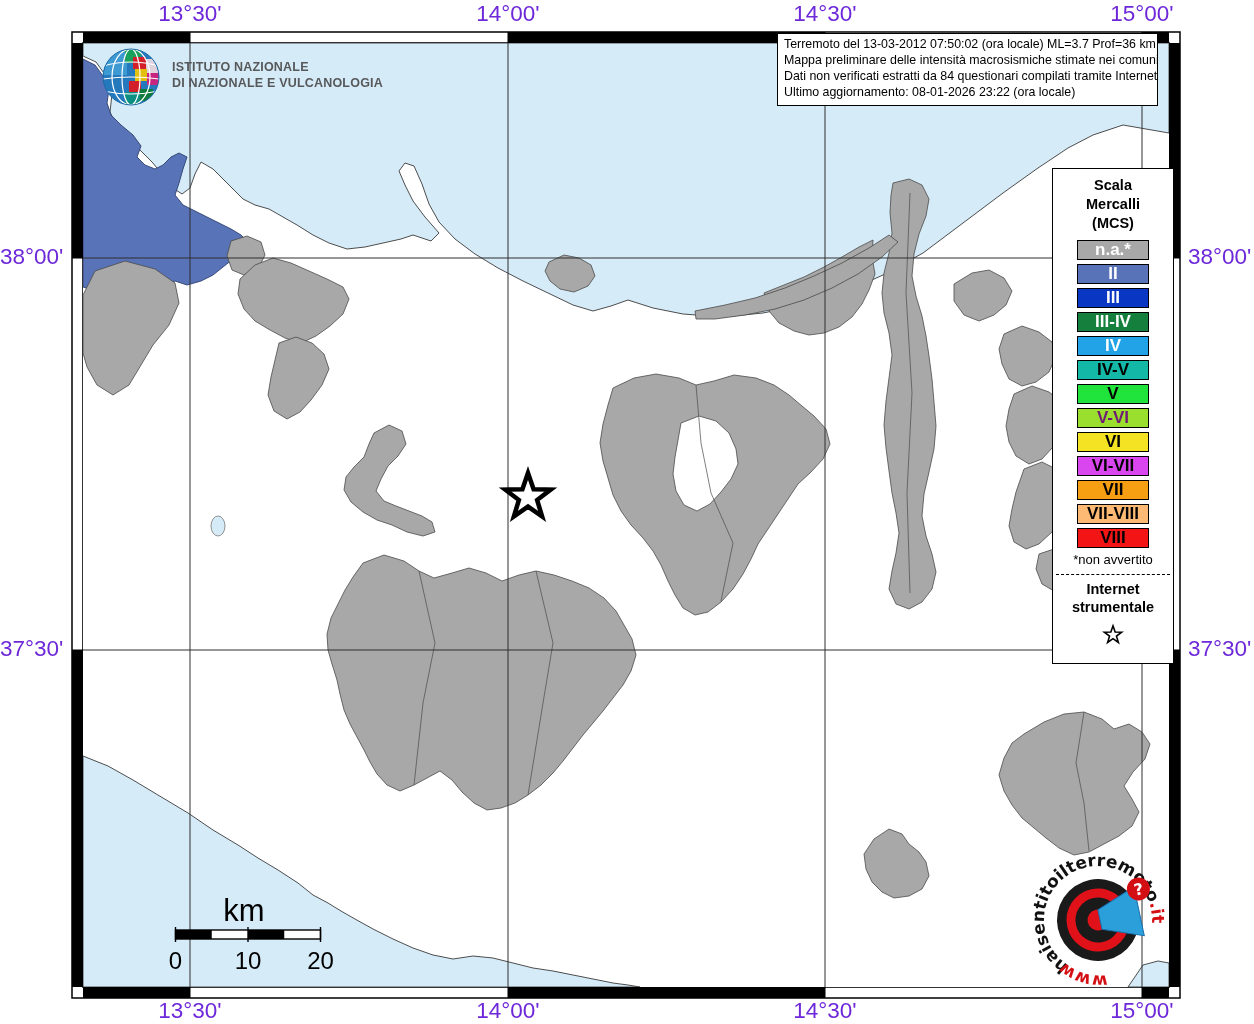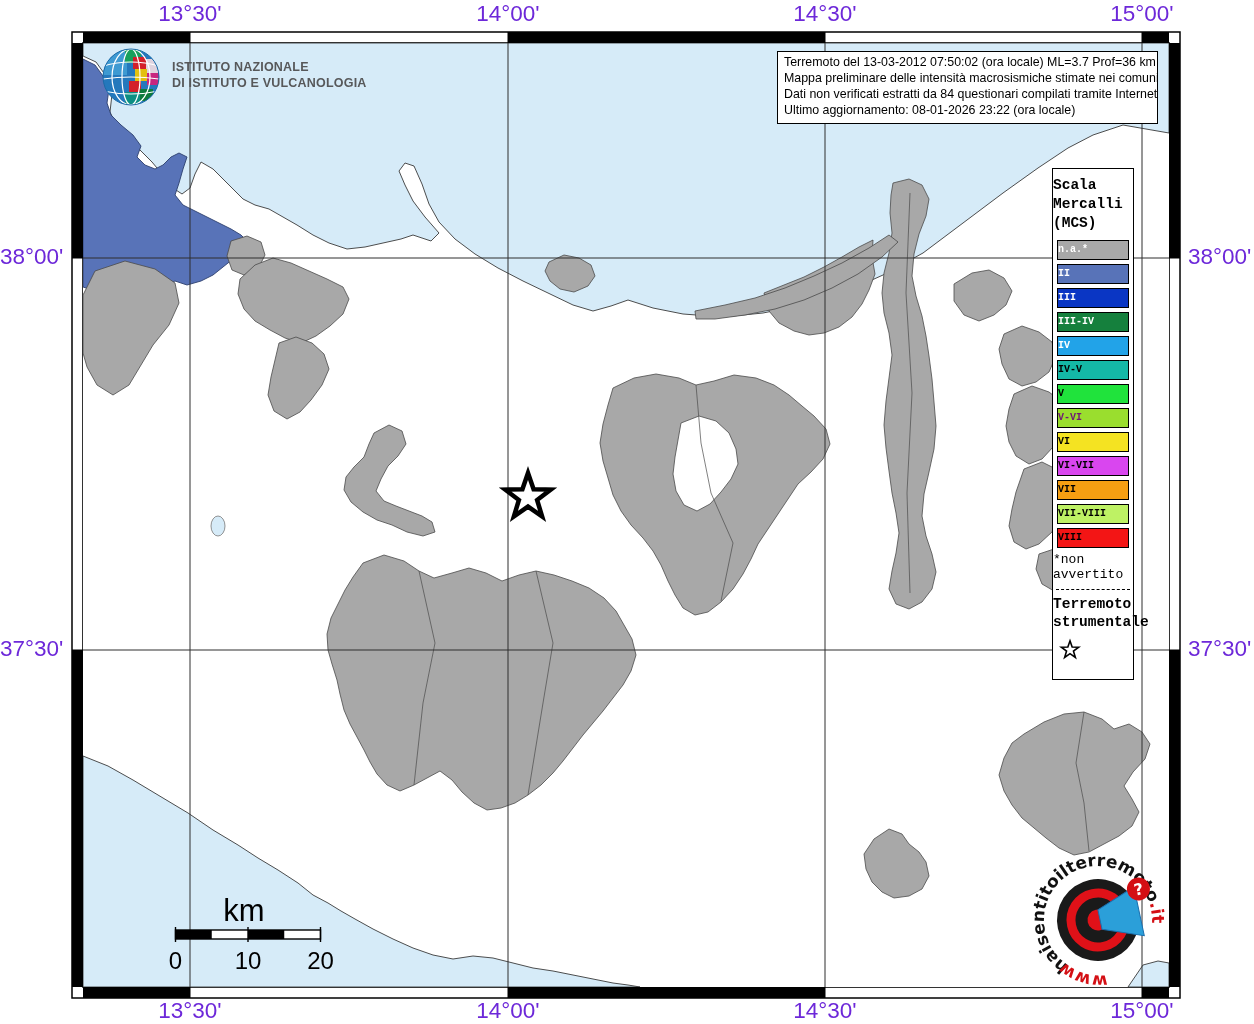--- a/index.html
+++ b/index.html
@@ -4,29 +4,29 @@
 <style>
   html,body{margin:0;padding:0;background:#fff;}
   #page{position:relative;width:1254px;height:1024px;background:#fff;
         font-family:"Liberation Sans",sans-serif;overflow:hidden;}
   .axis{position:absolute;font-size:22.5px;color:#6d28d9;white-space:nowrap;}
   .axis.top{top:1px;transform:translateX(-50%);}
   .axis.bottom{top:998px;transform:translateX(-50%);}
   .axis.left{left:0;width:62px;text-align:right;}
   .axis.right{left:1188px;text-align:left;}
   #frame-svg{position:absolute;left:70px;top:30px;}
-  #info-box{position:absolute;left:777px;top:51px;width:381px;box-sizing:border-box;
+  #info-box{position:absolute;left:777px;top:33px;width:381px;box-sizing:border-box;
             border:1.4px solid #000;background:#fff;padding:3px 6px 4px;
             font-size:12.4px;line-height:1.28;white-space:nowrap;overflow:hidden;color:#000;}
-  #legend{position:absolute;left:1052px;top:168px;width:82px;box-sizing:border-box;
-          border:1.6px solid #000;background:#fff;text-align:left;padding:7px 0 8px;
-          font-family:Liberation Mono, monospace;}
+  #legend{position:absolute;left:1052px;top:168px;width:122px;box-sizing:border-box;
+          border:1.6px solid #000;background:#fff;text-align:center;padding:7px 0 8px;
+          font-family:Liberation Sans, sans-serif;}
   #legend .ttl{font-size:14.5px;font-weight:bold;line-height:19px;color:#000;}
   #legend .sw{width:72px;height:20px;margin:4px auto 4px;border:1.6px solid #000;
-              box-sizing:border-box;font-size:10px;font-weight:bold;line-height:17px;}
+              box-sizing:border-box;font-size:17px;font-weight:bold;line-height:17px;}
   #legend .swwrap{margin-top:7px;}
   #legend .foot{font-size:13px;margin-top:3px;color:#000;}
   #legend .div{border-top:1.5px dashed #000;margin:7px 3px 5px;}
   #legend .epi{font-size:14.5px;font-weight:bold;line-height:18px;color:#000;}
   #ingv-logo{position:absolute;left:96px;top:42px;width:400px;height:80px;}
   #ingv-text{position:absolute;left:172px;top:60px;font-size:12.5px;font-weight:bold;
              color:#57585a;letter-spacing:.2px;line-height:15.5px;white-space:nowrap;}
   #hsit-logo{position:absolute;left:1028px;top:848px;}
 </style>
 </head>
@@ -171,26 +171,26 @@
       <div class="sw" style="background-color: rgb(88, 115, 184); color: rgb(255, 255, 255);">II</div>
       <div class="sw" style="background-color: rgb(10, 54, 196); color: rgb(255, 255, 255);">III</div>
       <div class="sw" style="background-color: #15803d; color: rgb(255, 255, 255);">III-IV</div>
       <div class="sw" style="background-color: rgb(34, 163, 232); color: rgb(255, 255, 255);">IV</div>
       <div class="sw" style="background-color: #14b8a6; color: rgb(0, 0, 0);">IV-V</div>
       <div class="sw" style="background-color: rgb(32, 227, 60); color: rgb(0, 0, 0);">V</div>
       <div class="sw" style="background-color: rgb(154, 222, 46); color: #701a75;">V-VI</div>
       <div class="sw" style="background-color: rgb(244, 227, 34); color: rgb(0, 0, 0);">VI</div>
       <div class="sw" style="background-color: #d946ef; color: rgb(0, 0, 0);">VI-VII</div>
       <div class="sw" style="background-color: rgb(246, 159, 18); color: rgb(0, 0, 0);">VII</div>
-      <div class="sw" style="background-color: #bef264; color: rgb(0, 0, 0);">VII-VIII</div>
+      <div class="sw" style="background-color: #fdba74; color: rgb(0, 0, 0);">VII-VIII</div>
       <div class="sw" style="background-color: rgb(243, 21, 21); color: rgb(0, 0, 0);">VIII</div>
     </div>
     <div class="foot">*non avvertito</div>
     <div class="div"></div>
-    <div class="epi">Terremoto</div>
+    <div class="epi">Internet</div>
     <div class="epi">strumentale</div>
     <svg width="34" height="32" viewBox="-27 -26 54 52" style="margin-top:3px">
       <use href="#starP" transform="scale(0.62)" fill="#fff" stroke="#000" stroke-width="4.2"></use>
     </svg>
   </div>
 
   <svg id="ingv-logo" viewBox="0 0 400 80">
     <g transform="translate(35,35)">
       <clipPath id="gclip">
           <circle cx="0" cy="0" r="28"></circle>
@@ -212,21 +212,21 @@
         <ellipse cx="0" cy="0" rx="19" ry="28"></ellipse>
         <path d="M-28,-11 Q0,-19 28,-11"></path>
         <path d="M-28,2 Q0,-2 28,2"></path>
         <path d="M-28,14 Q0,20 28,14"></path>
       </g>
       <circle cx="0" cy="0" r="28" fill="none" stroke="#1b6aa8" stroke-width="1"></circle>
     </g>
   </svg>
   <div id="ingv-text">
     <div>ISTITUTO NAZIONALE</div>
-    <div>DI ISTITUTO E VULCANOLOGIA</div>
+    <div>DI NAZIONALE E VULCANOLOGIA</div>
   </div>
 
   <svg id="hsit-logo" width="145" height="145" viewBox="0 0 145 145">
     <g transform="rotate(-12 70 72)">
       <defs>
         <path id="hsitArcTop" d="M31.8,110.2 A54,54 0 1 1 108.2,110.2" fill="none"></path>
         <path id="hsitArcBot" d="M70,128 A56,56 0 0 1 28,106" fill="none"></path>
       </defs>
       <circle cx="70" cy="72" r="41" fill="#1a1a1a"></circle>
       <circle cx="70" cy="72" r="27" fill="none" stroke="#e01118" stroke-width="9"></circle>

